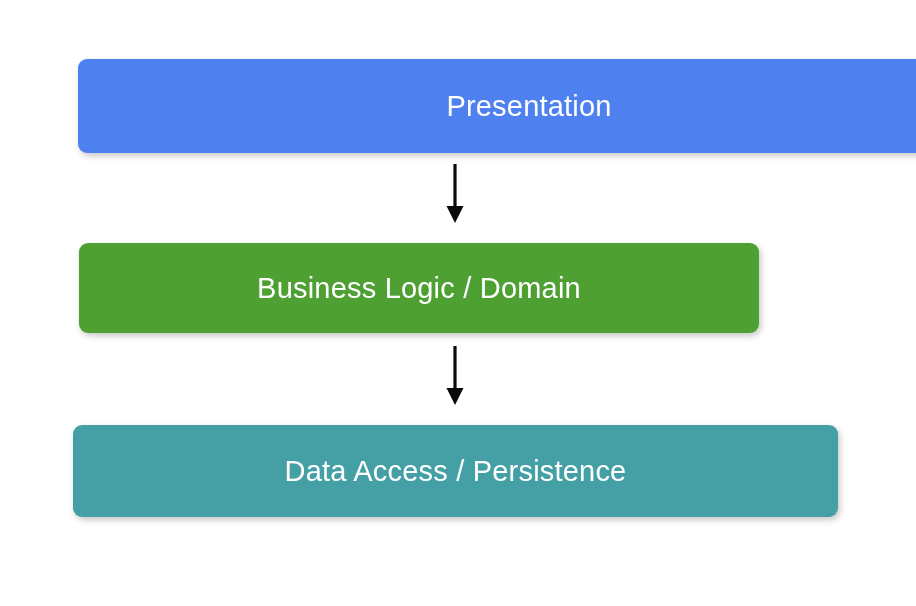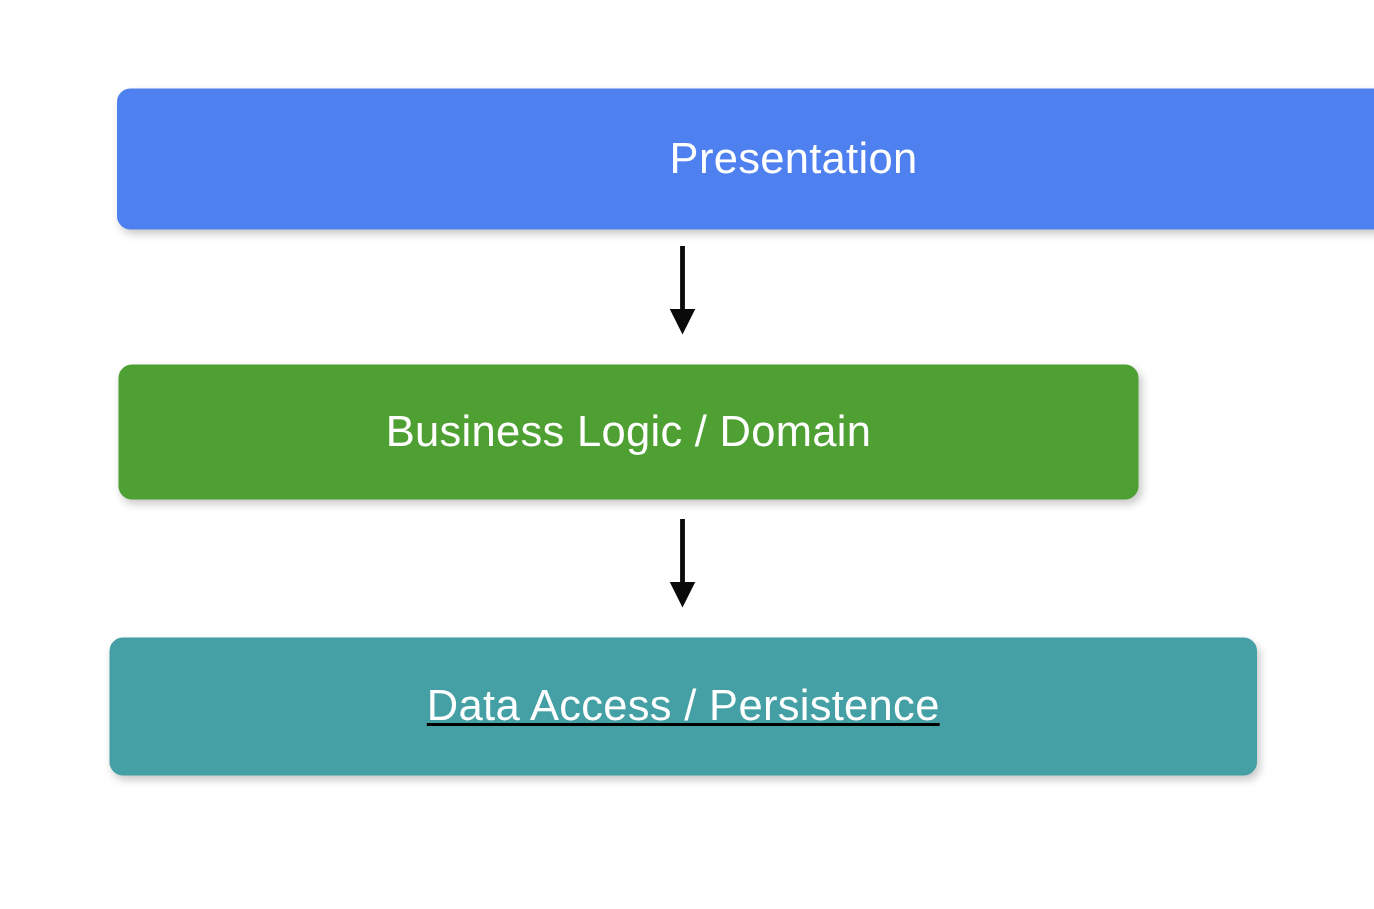--- a/index.html
+++ b/index.html
@@ -106,17 +106,17 @@
 
   <div class="layer-node" id="node-business-logic" style="background:#4ea033;">
     <span class="layer-label">Business Logic / Domain</span>
   </div>
 
   <svg class="connector" id="connector-2" viewBox="0 0 44 64" width="44" height="64">
     <line class="connector-line" x1="22" y1="2" x2="22" y2="46"></line>
     <polygon class="connector-head" points="13.5,44 30.5,44 22,61"></polygon>
   </svg>
 
-  <div class="layer-node" id="node-data-access" style="background:#44a0a4;text-decoration:underline;">
+  <div class="layer-node" id="node-data-access" style="background:#44a0a4;">
     <span class="layer-label">Data Access / Persistence</span>
   </div>
 
 </div>
 
 </body></html>

